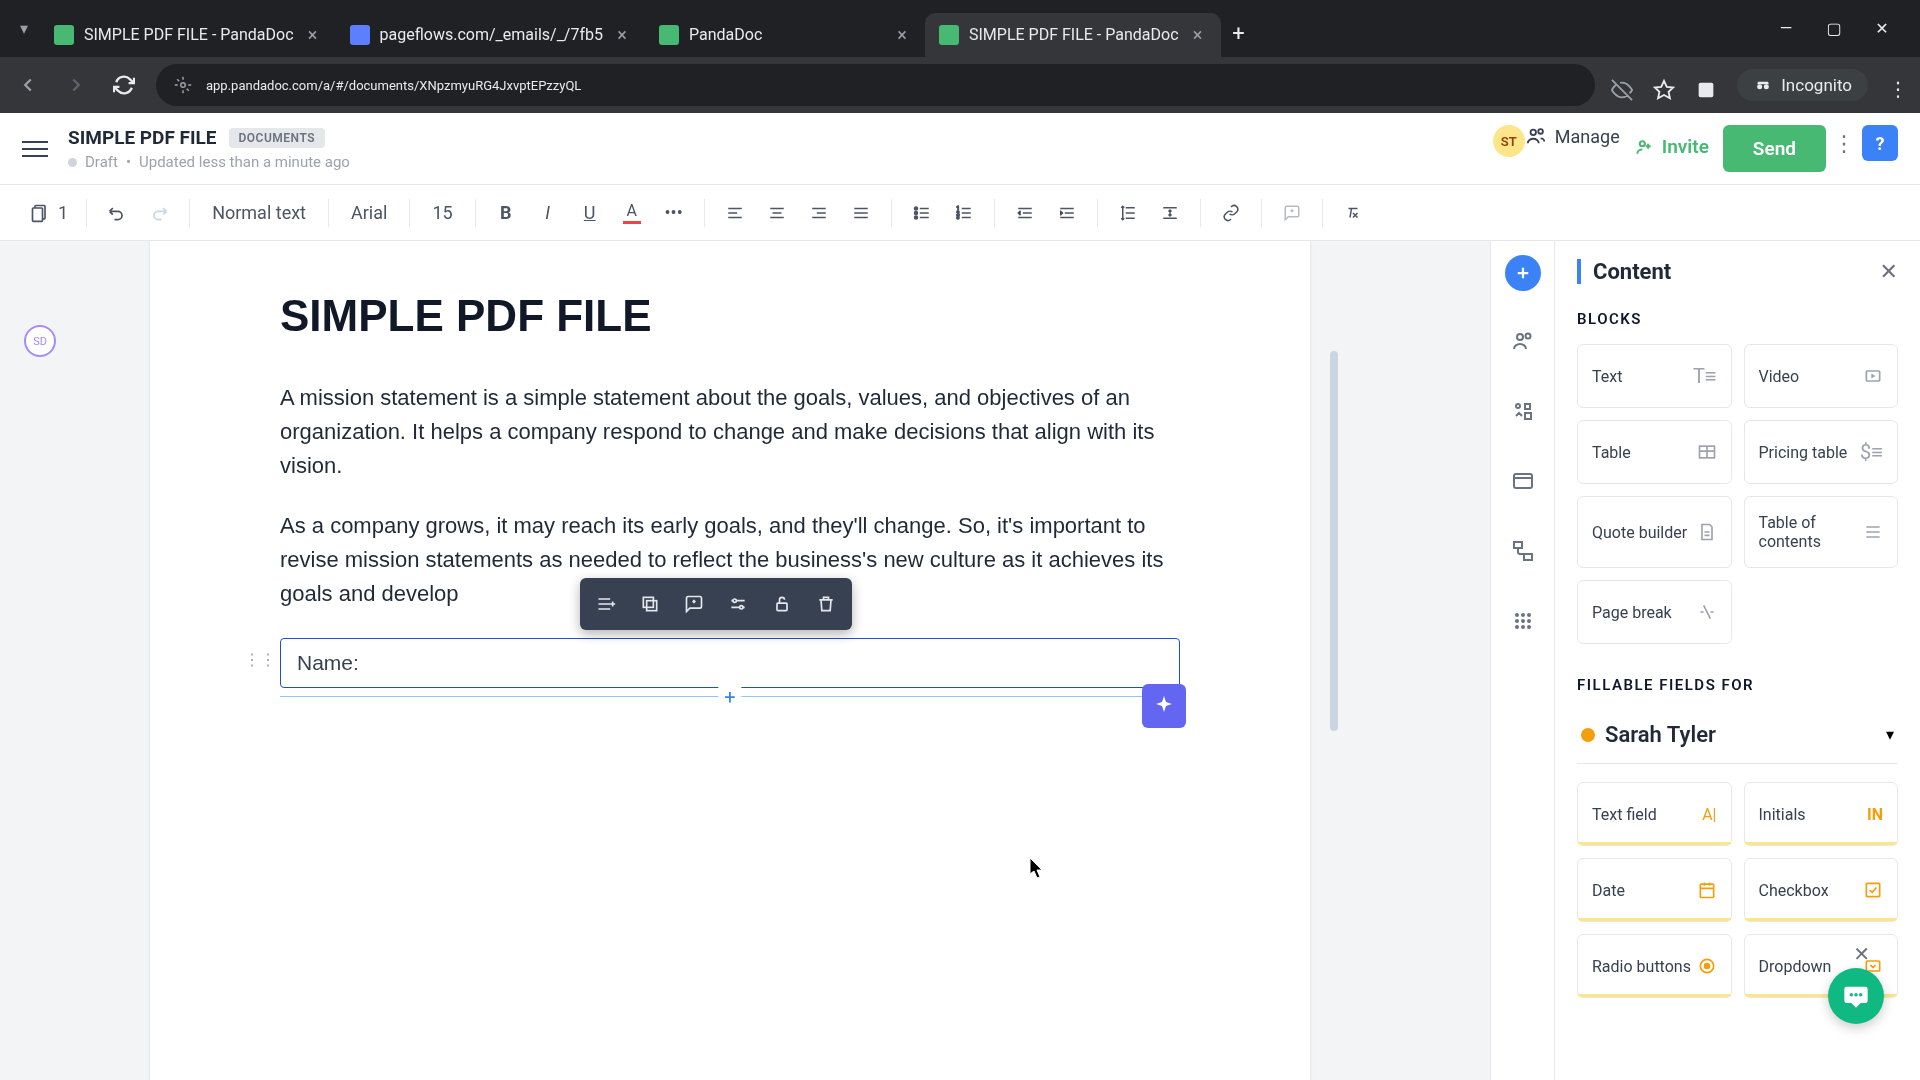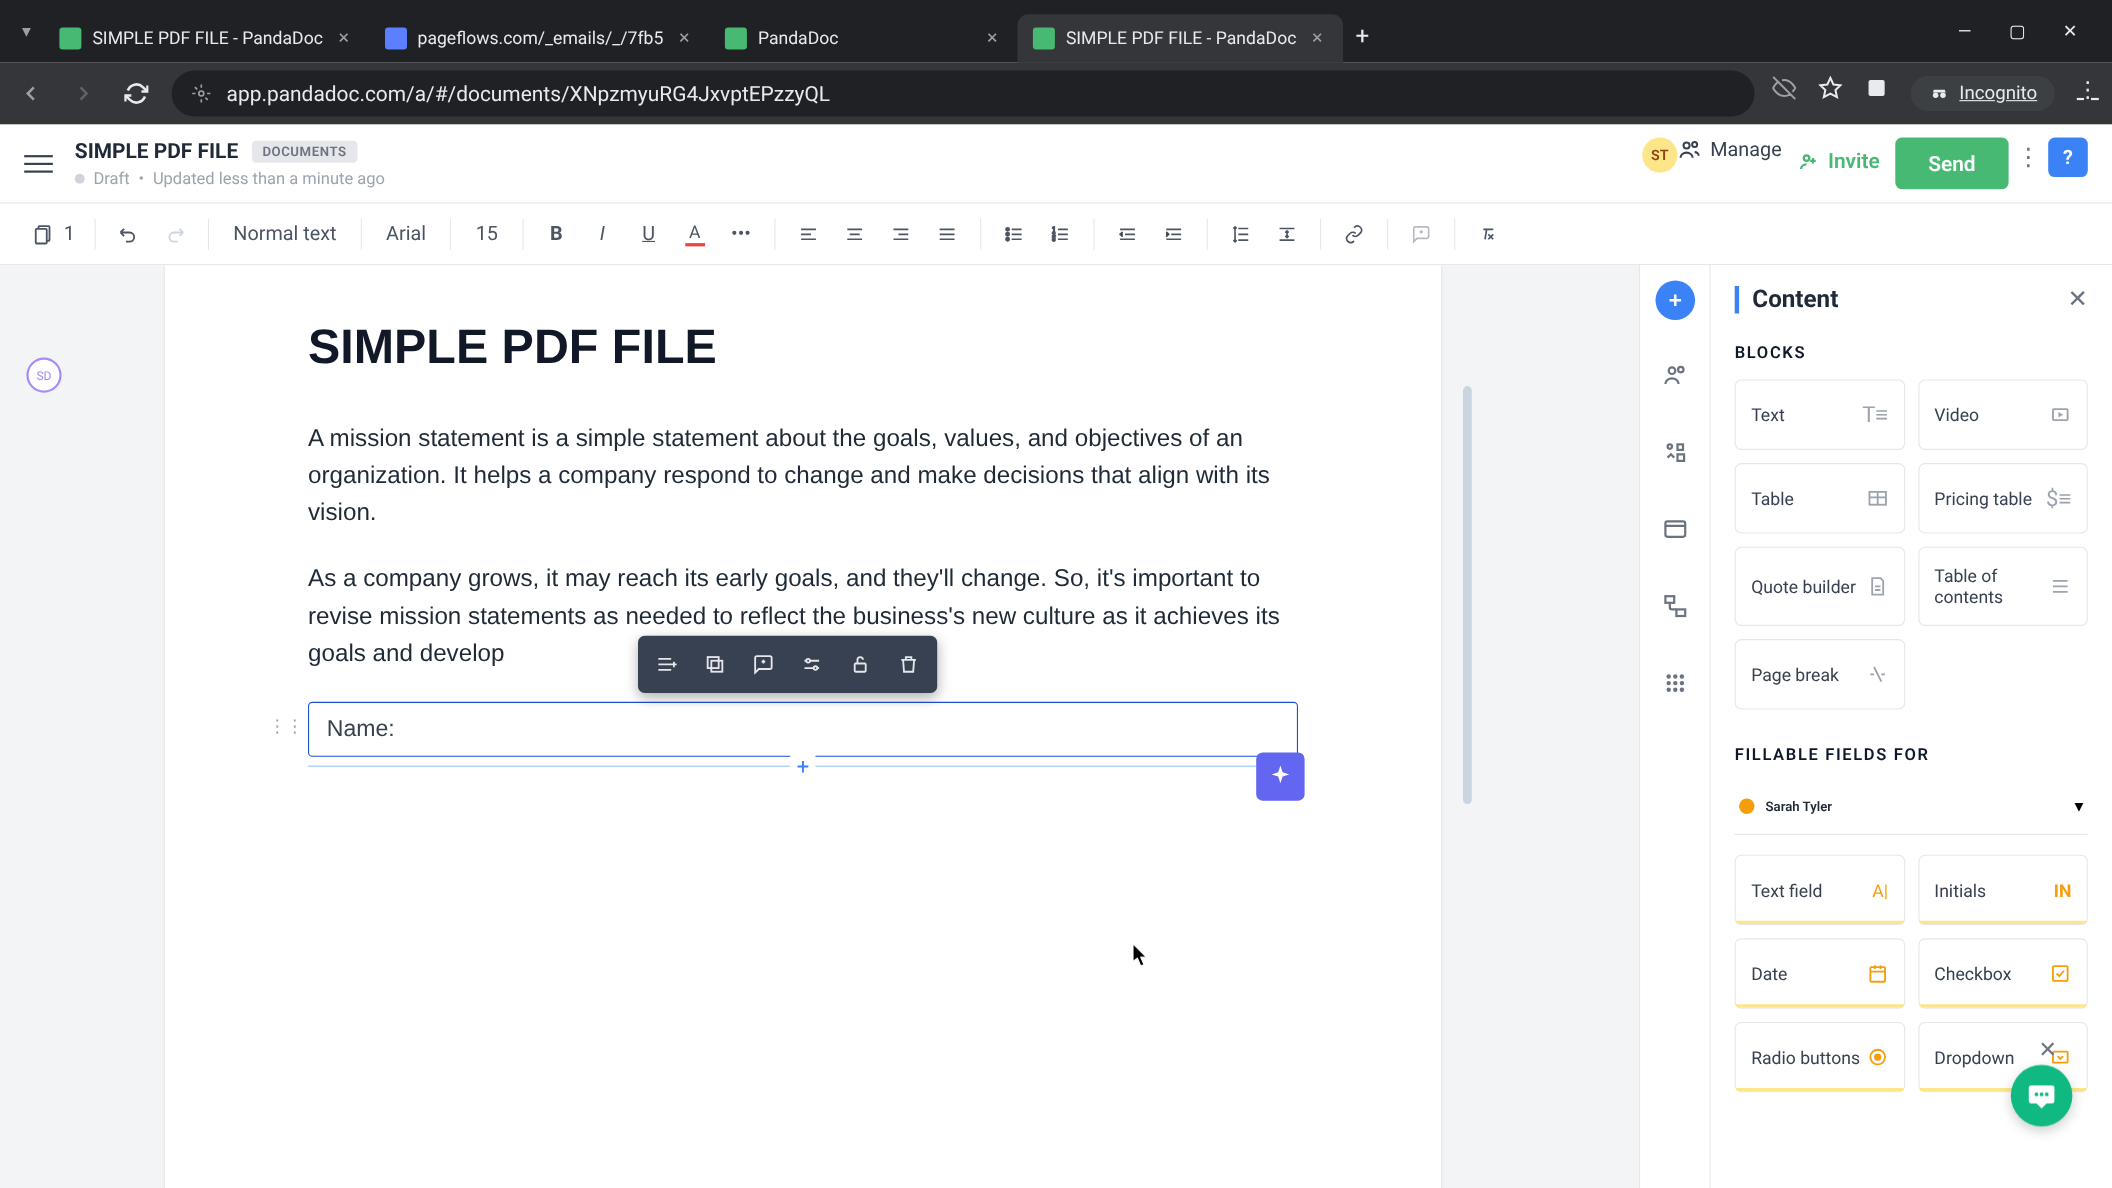--- a/index.html
+++ b/index.html
@@ -14,23 +14,23 @@
 .tab-favicon { width: 20px; height: 20px; background: #47b972; border-radius: 3px; flex-shrink: 0; }
 .tab-title { flex: 1; white-space: nowrap; overflow: hidden; text-overflow: ellipsis; font-size: 16px; }
 .tab-close { width: 18px; height: 18px; color: #9aa0a6; display: flex; align-items: center; justify-content: center; font-size: 18px; }
 .tab-new { width: 36px; height: 36px; color: #e8eaed; display: flex; align-items: center; justify-content: center; font-size: 22px; margin-top: 10px; cursor: pointer; }
 .window-controls { margin-left: auto; display: flex; gap: 28px; padding-right: 20px; color: #e8eaed; }
 .window-ctrl { width: 20px; height: 20px; display: flex; align-items: center; justify-content: center; cursor: pointer; }
 
 .url-bar-row { background: #35363a; height: 56px; display: flex; align-items: center; padding: 0 12px; gap: 16px; }
 .nav-btn { width: 32px; height: 32px; display: flex; align-items: center; justify-content: center; color: #9aa0a6; cursor: pointer; }
 .nav-btn.active { color: #e8eaed; }
-.url-bar { flex: 1; background: #202124; border-radius: 24px; height: 42px; display: flex; align-items: center; padding: 0 18px; gap: 14px; color: #e8eaed; font-size: 19px; }
+.url-bar { flex: 1; background: #202124; border-radius: 24px; height: 42px; display: flex; align-items: center; padding: 0 18px; gap: 14px; color: #e8eaed; font-size: 13px; }
 .url-bar .lock { color: #9aa0a6; }
-.url-actions { display: flex; gap: 20px; color: #e8eaed; align-items: flex-start; text-decoration: underline; }
+.url-actions { display: flex; gap: 20px; color: #e8eaed; align-items: flex-end; }
 .incognito-badge { background: #3c4043; border-radius: 20px; padding: 6px 16px; display: flex; align-items: center; gap: 8px; font-size: 17px; }
 
 
 .app-header { height: 72px; border-bottom: 1px solid #e5e7eb; display: flex; align-items: center; padding: 0 22px; gap: 20px; }
 .hamburger { width: 26px; display: flex; flex-direction: column; gap: 5px; cursor: pointer; }
 .hamburger span { height: 2px; background: #374151; }
 .doc-title-block { display: flex; flex-direction: column; gap: 4px; }
 .doc-title-row { display: flex; align-items: center; gap: 12px; }
 .doc-title { font-size: 19px; font-weight: 700; color: #1f2937; }
 .doc-badge { background: #e5e7eb; color: #6b7280; font-size: 12px; font-weight: 600; padding: 3px 10px; border-radius: 4px; letter-spacing: 0.5px; }
@@ -80,21 +80,21 @@
 .rail-icon.primary { background: #3b82f6; color: #fff; border-radius: 50%; width: 36px; height: 36px; }
 .rail-panel { flex: 1; padding: 18px 22px; overflow-y: auto; }
 .rail-header { display: flex; align-items: center; justify-content: space-between; margin-bottom: 26px; }
 .rail-title { font-size: 22px; font-weight: 700; color: #1f2937; border-left: 4px solid #3b82f6; padding-left: 12px; }
 .rail-close { color: #6b7280; font-size: 22px; cursor: pointer; }
 .section-label { font-size: 15px; font-weight: 600; color: #0f172a; letter-spacing: 1.5px; margin-bottom: 16px; }
 .block-grid { display: grid; grid-template-columns: 1fr 1fr; gap: 12px; margin-bottom: 32px; }
 .block-tile { border: 1px solid #e5e7eb; border-radius: 6px; padding: 16px 14px; display: flex; align-items: center; justify-content: space-between; cursor: pointer; font-size: 16px; color: #374151; min-height: 64px; }
 .tile-icon { color: #9ca3af; font-size: 20px; }
 .assignee-row { display: flex; align-items: center; justify-content: space-between; border-bottom: 1px solid #e5e7eb; padding: 12px 4px 16px; margin-bottom: 18px; cursor: pointer; }
-.assignee-name { display: flex; align-items: center; gap: 10px; font-size: 12px; font-weight: 600; color: #1f2937; }
+.assignee-name { display: flex; align-items: center; gap: 10px; font-size: 22px; font-weight: 600; color: #1f2937; }
 .assignee-dot { width: 14px; height: 14px; background: #f59e0b; border-radius: 50%; }
 .field-grid { display: grid; grid-template-columns: 1fr 1fr; gap: 12px; }
 .field-tile { border: 1px solid #e5e7eb; border-radius: 6px; padding: 16px 14px; display: flex; align-items: center; justify-content: space-between; cursor: pointer; font-size: 16px; color: #374151; min-height: 64px; position: relative; }
 .field-tile::after { content:''; position:absolute; bottom:0; left:0; right:0; height:3px; background:#fde68a; border-radius: 0 0 6px 6px; }
 .field-icon { color: #f59e0b; }
 
 .chat-fab { position: fixed; right: 36px; bottom: 56px; width: 56px; height: 56px; background: #10b981; border-radius: 50%; display: flex; align-items: center; justify-content: center; cursor: pointer; box-shadow: 0 4px 12px rgba(0,0,0,0.2); }
 .chat-x { position: fixed; right: 50px; bottom: 114px; color: #6b7280; font-size: 20px; cursor: pointer; }
 
 .cursor { position: fixed; left: 1030px; top: 858px; width: 16px; height: 22px; pointer-events: none; }

